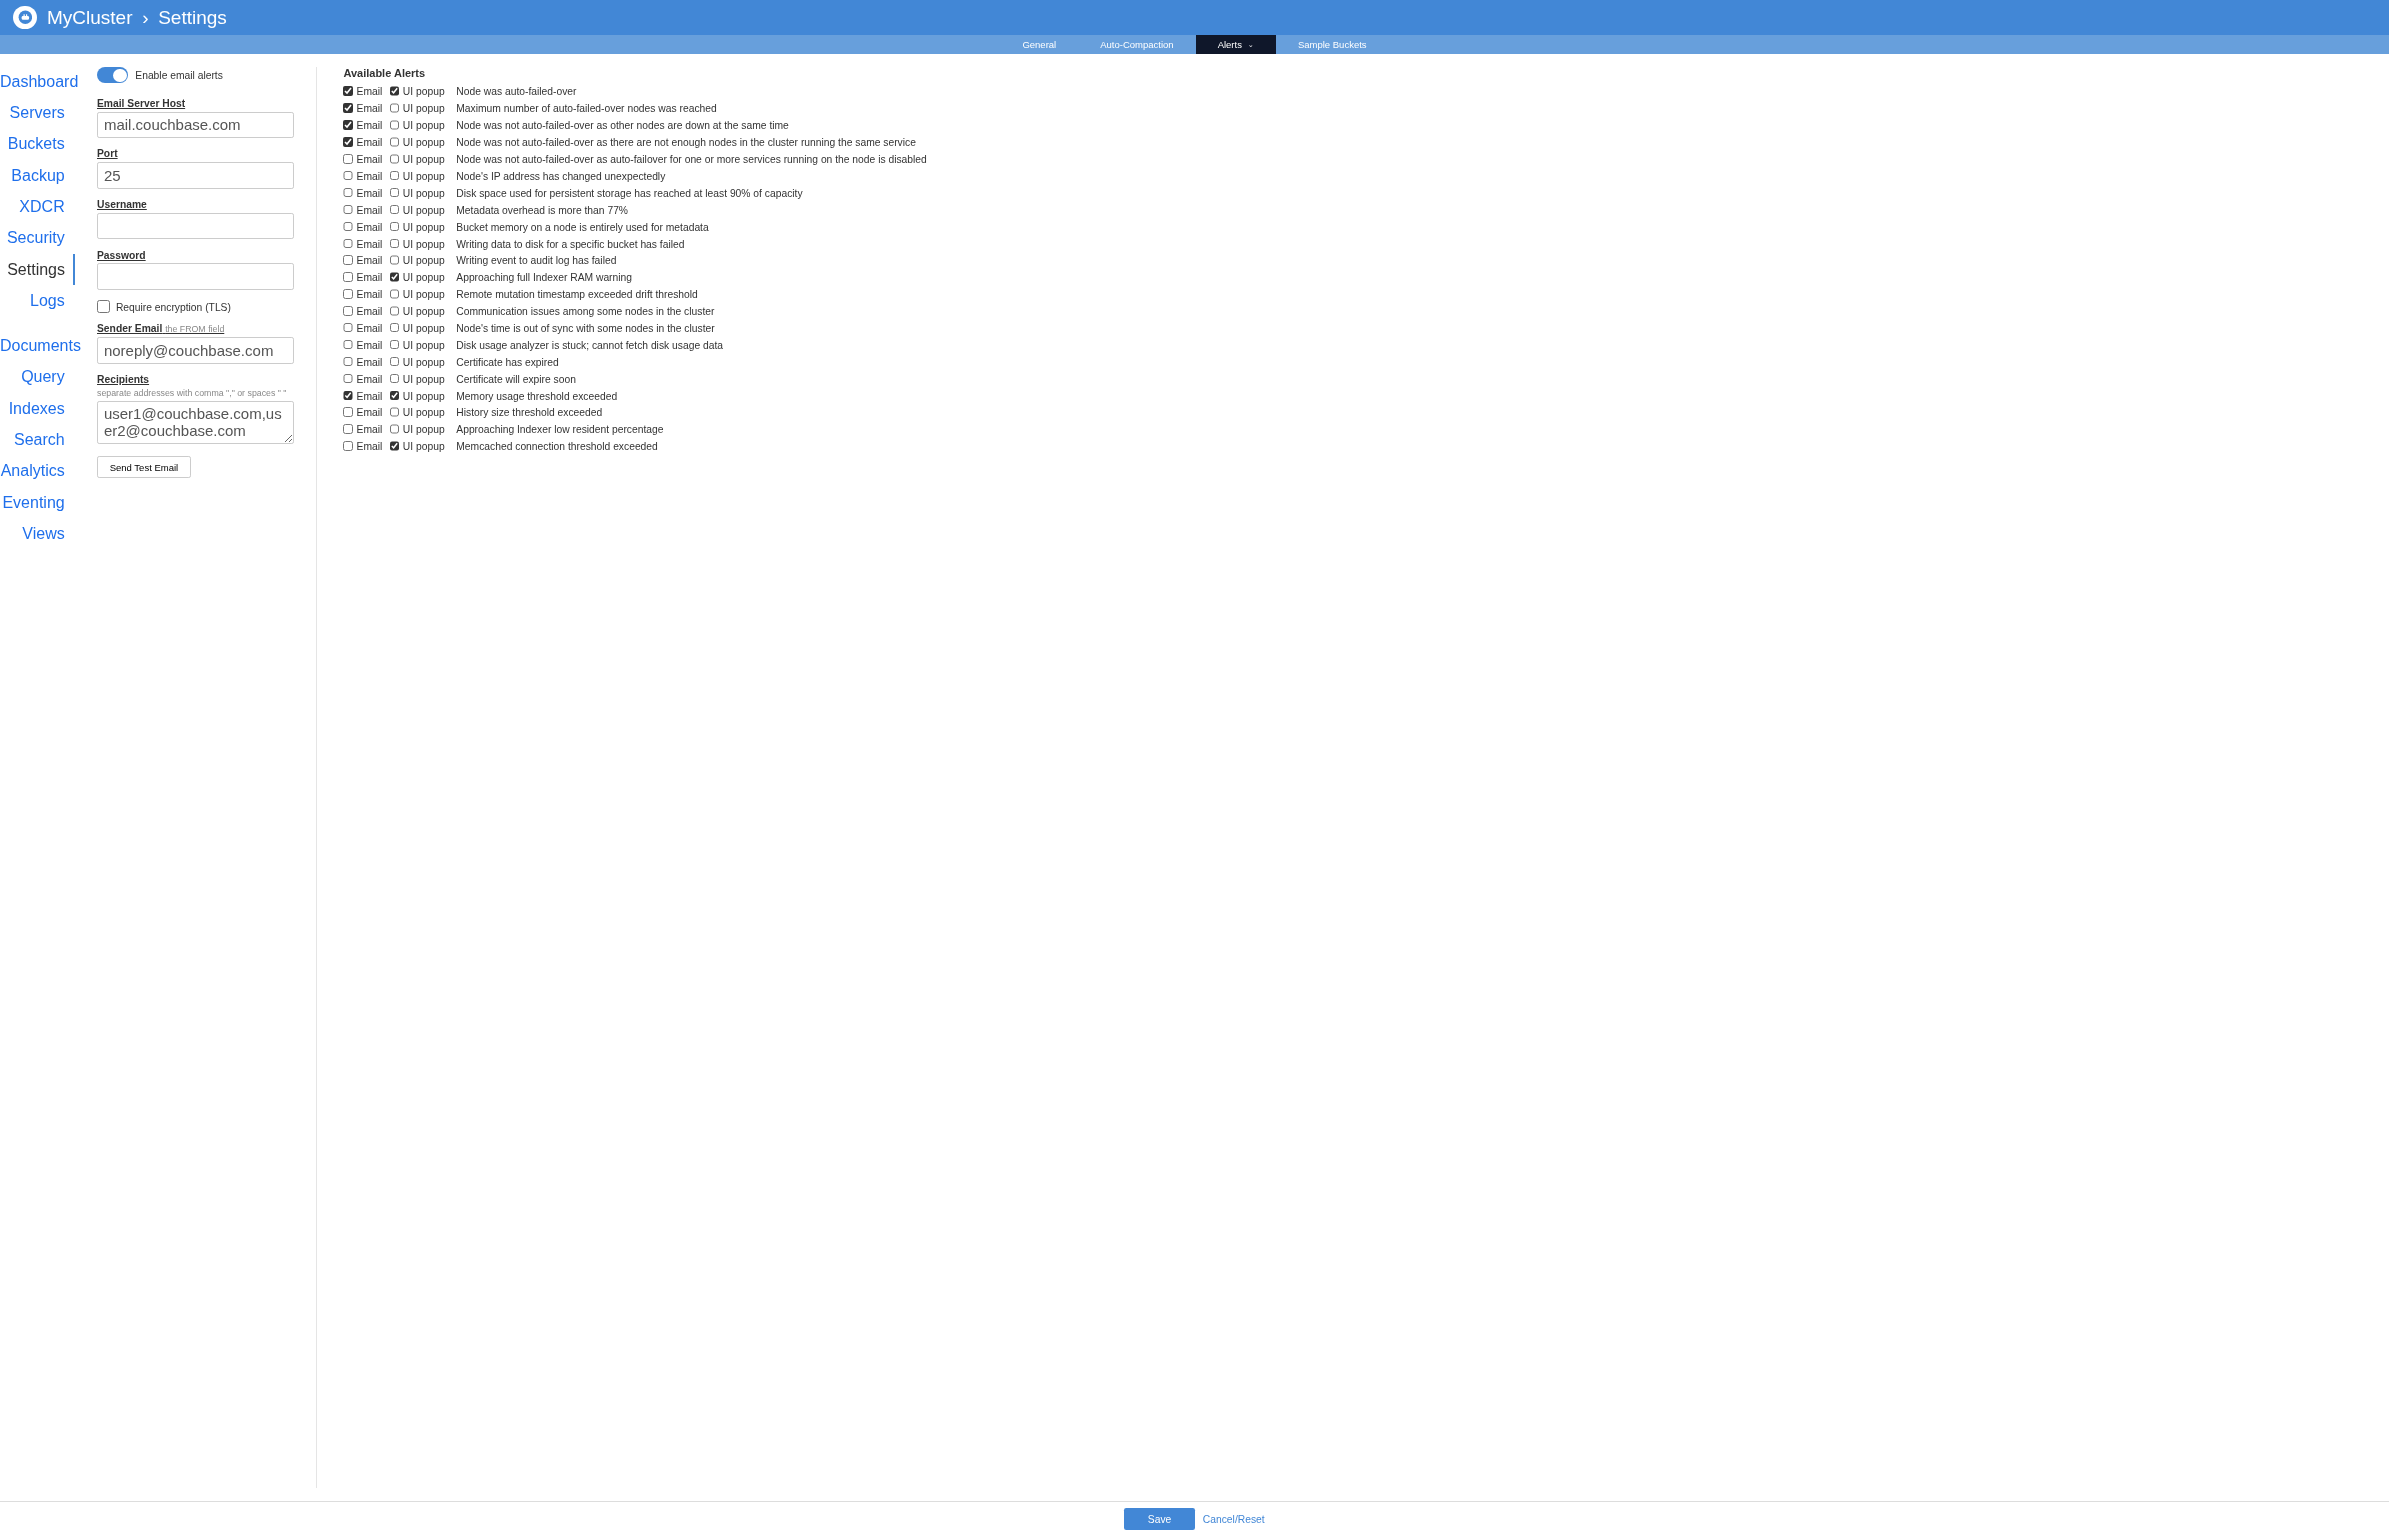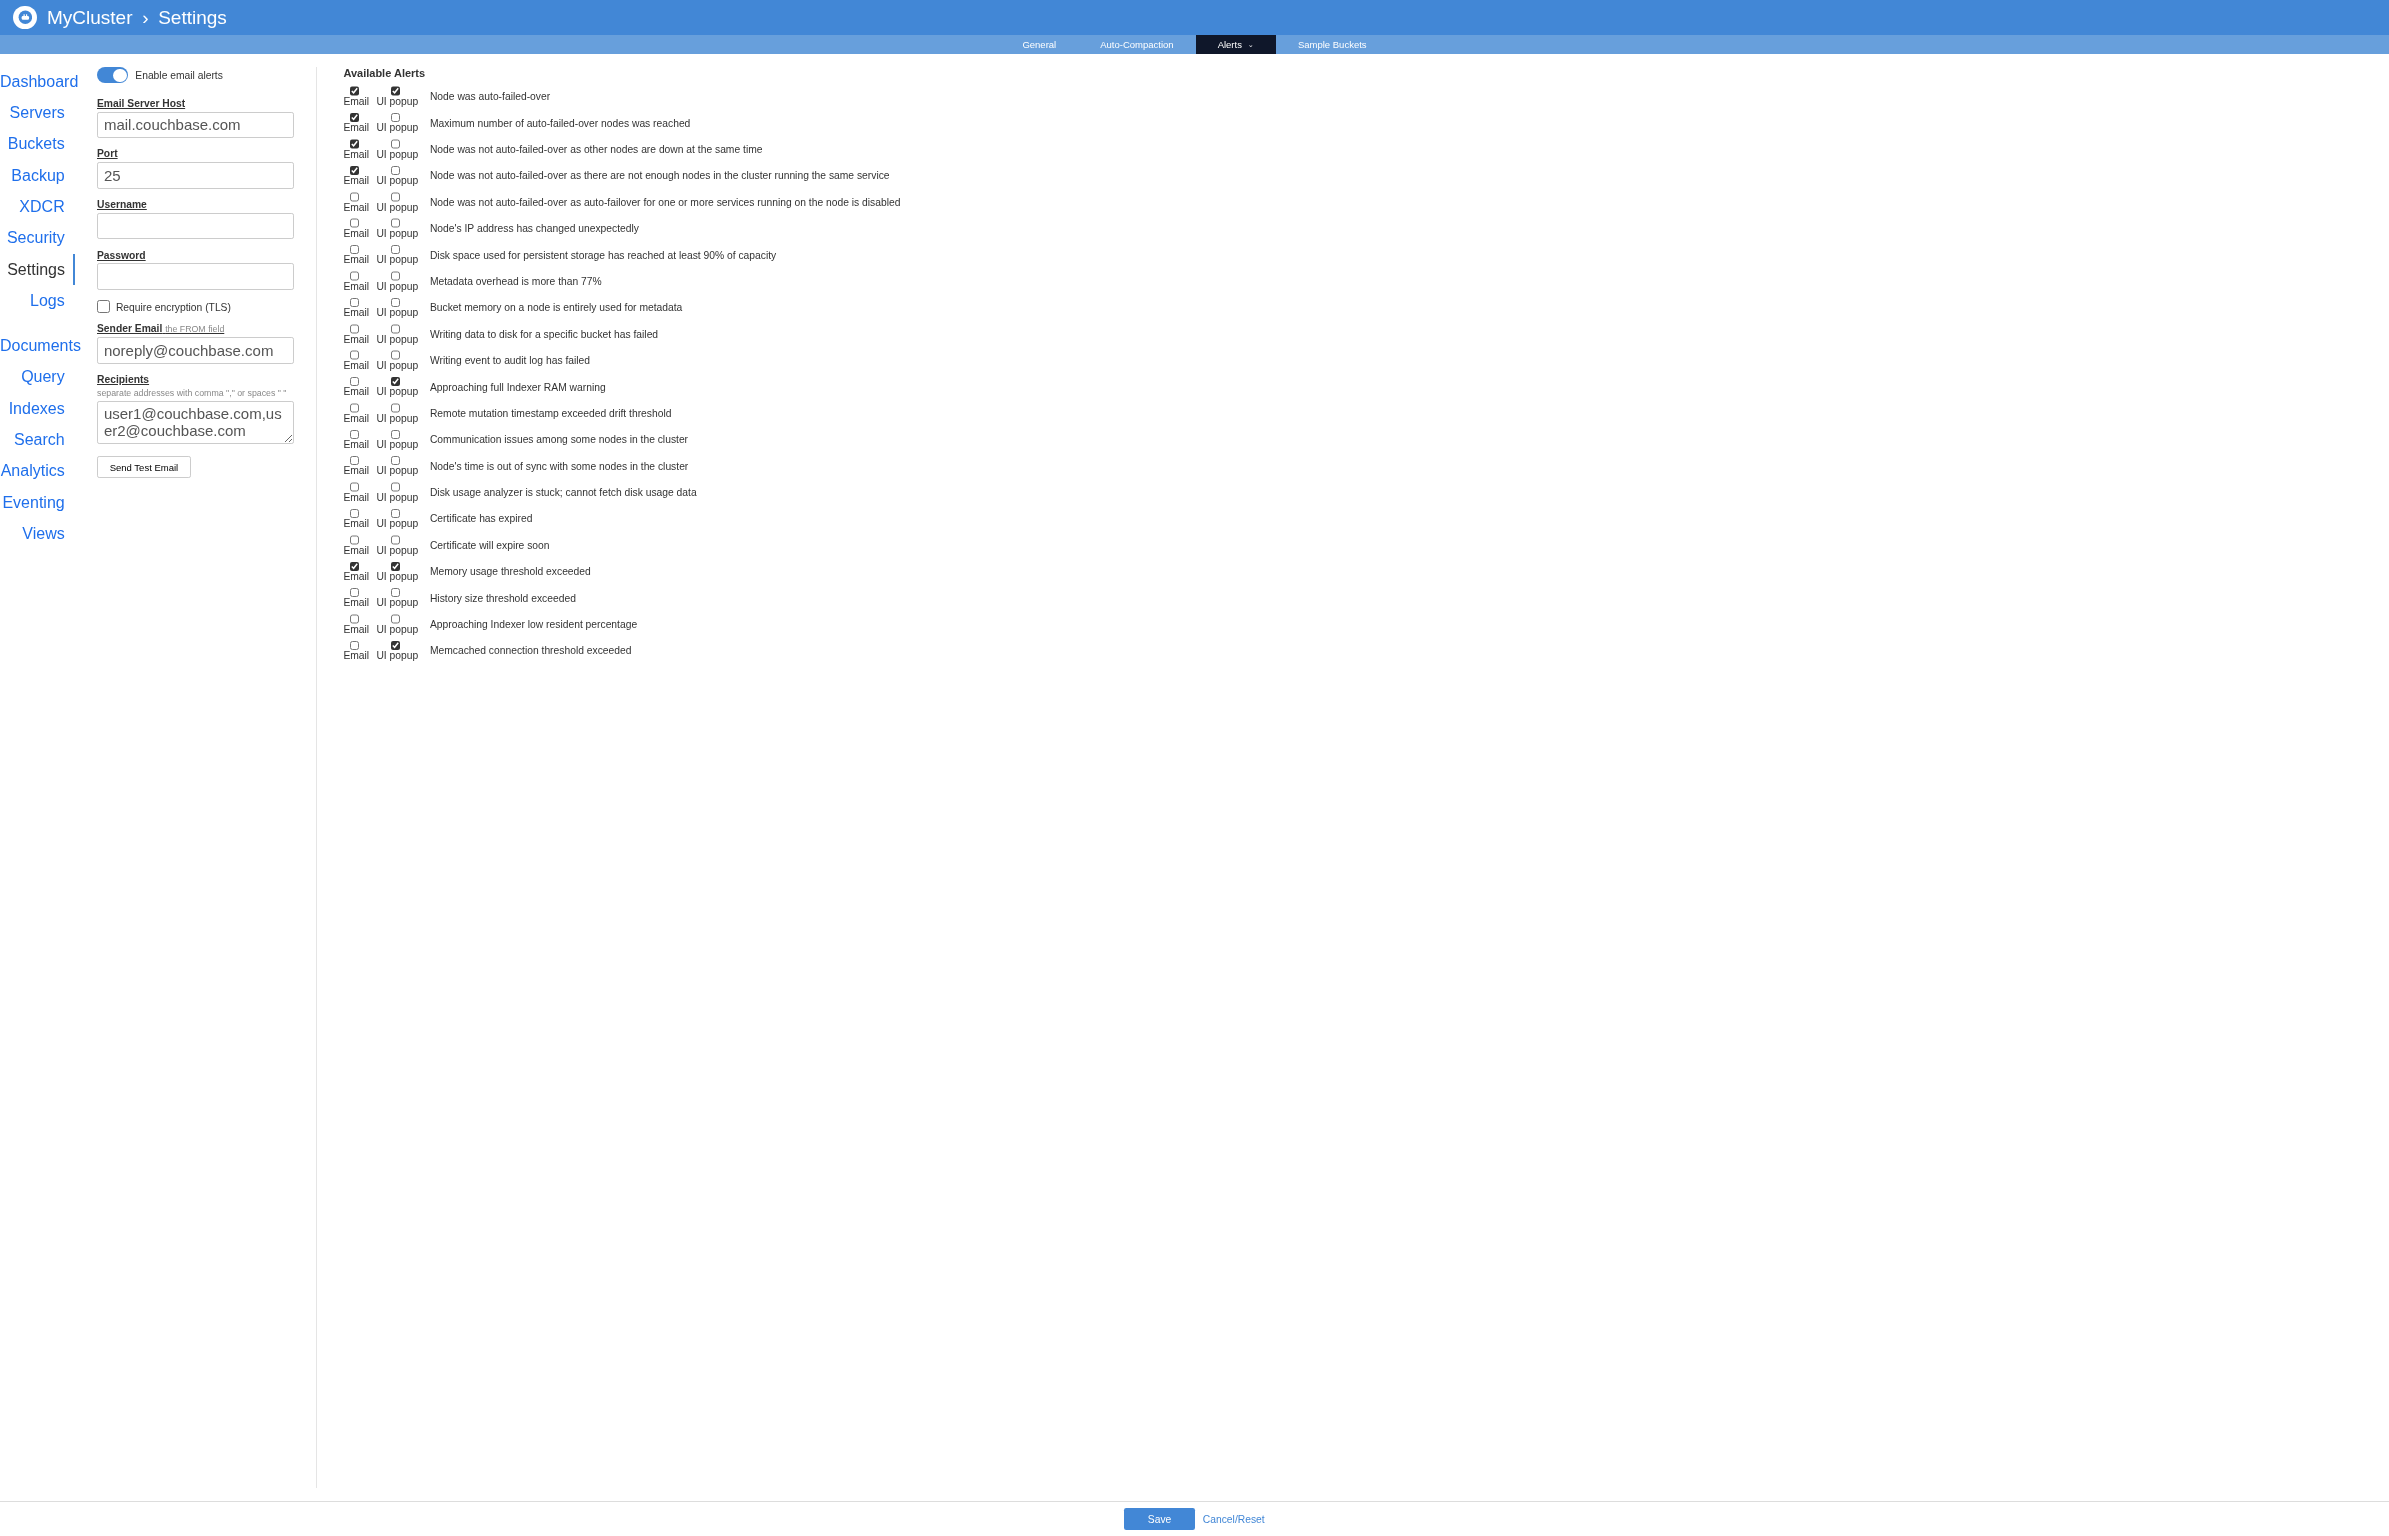--- a/index.html
+++ b/index.html
@@ -27,21 +27,21 @@
 input[type=text], input[type=password], textarea { width: 100%; border: 0.7px solid #ccc; border-radius: 2.2px; padding: 3.7px 5.9px; font-size: 15px; font-family: inherit; color:#555; }
 textarea { resize: both; min-height: 32px; }
 .toggle-row { display: flex; align-items: center; margin-bottom: 14.7px; }
 .toggle { width: 31px; height: 16px; border-radius: 8px; background: #4287d6; position: relative; margin-right: 7.3px; cursor:pointer; }
 .toggle::after { content: ""; position: absolute; right: 1.5px; top: 1.5px; width: 13.2px; height: 13.2px; background: #fff; border-radius: 50%; }
 .chk-row { display: flex; align-items: flex-end; margin-bottom: 10.3px; }
 .chk-row input { margin-right: 5.9px; }
 .btn { border: 0.7px solid #ccc; background: #fff; border-radius: 2.2px; padding: 4.4px 11.7px; font-size: 9.5px; cursor: pointer; }
 .section-title { font-weight: 700; font-size: 11px; margin-bottom: 7.3px; }
 .alert-row { display: flex; align-items: center; margin-bottom: 5.9px; font-size: 10.3px; }
-.alert-cb { display: inline-flex; align-items: center; margin-right: 7.3px; flex-direction: column; }
+.alert-cb { display: inline-flex; align-items: flex-start; margin-right: 7.3px; }
 .alert-cb input { margin-right: 3.7px; width:9.5px; height:9.5px; accent-color:#333; }
 .alert-label { margin-left: 4.4px; color: #333; }
 .footer { border-top: 0.7px solid #ddd; height: 35px; display: flex; align-items: center; justify-content: center; gap: 8px; background:#fff; position: sticky; bottom:0; }
 .btn-primary { background: #4287d6; color: #fff; border: none; border-radius: 2.2px; padding: 5.1px 23.5px; font-size: 10.3px; cursor: pointer; }
 .link { color: #4287d6; cursor: pointer; font-size: 10.3px; }
 </style>
 </head>
 <body>
 
 <div class="header">

